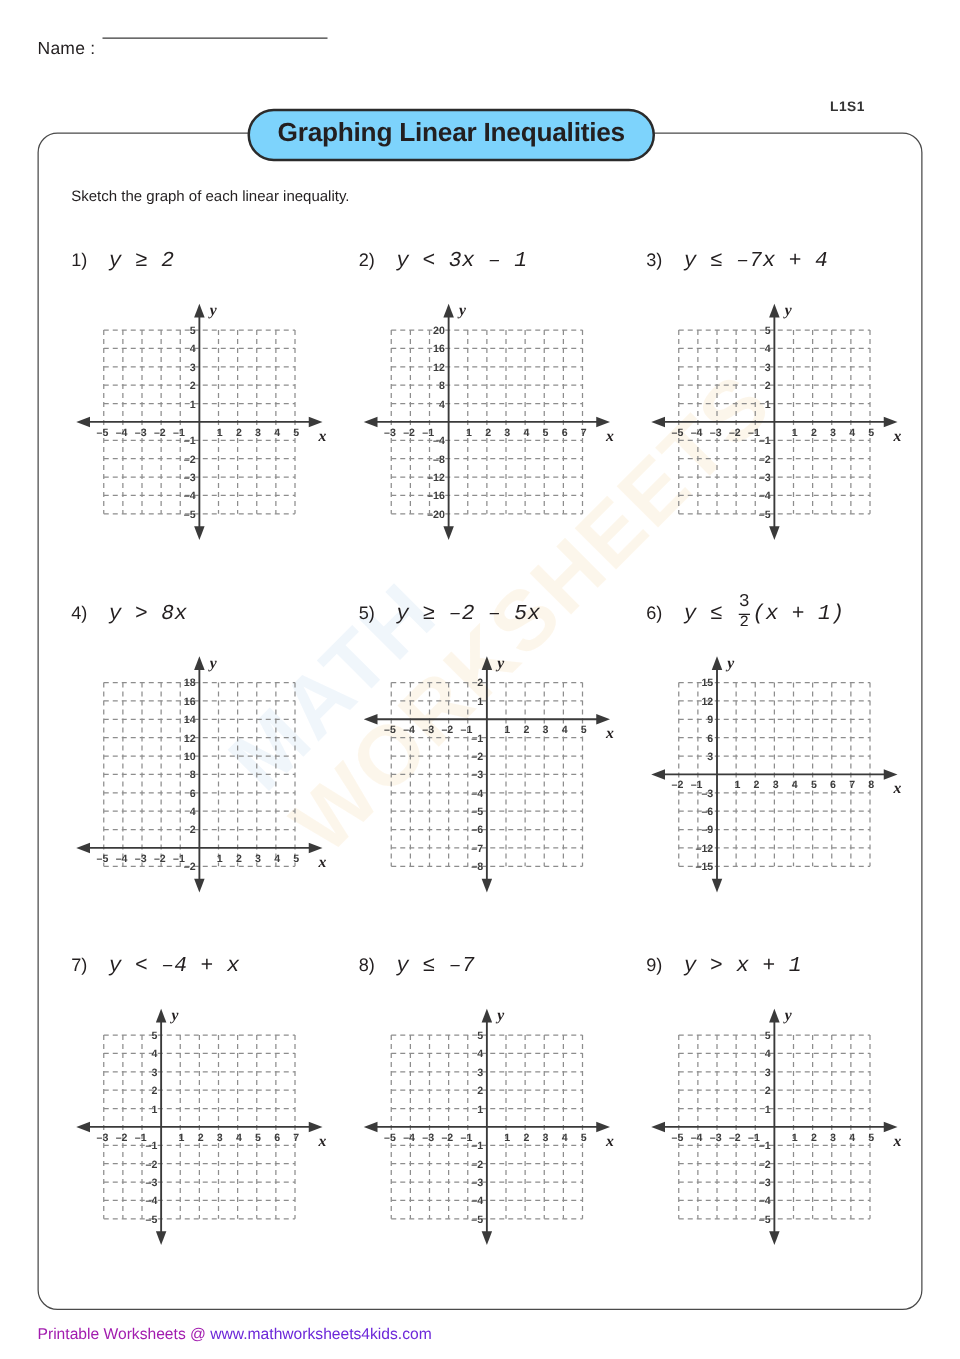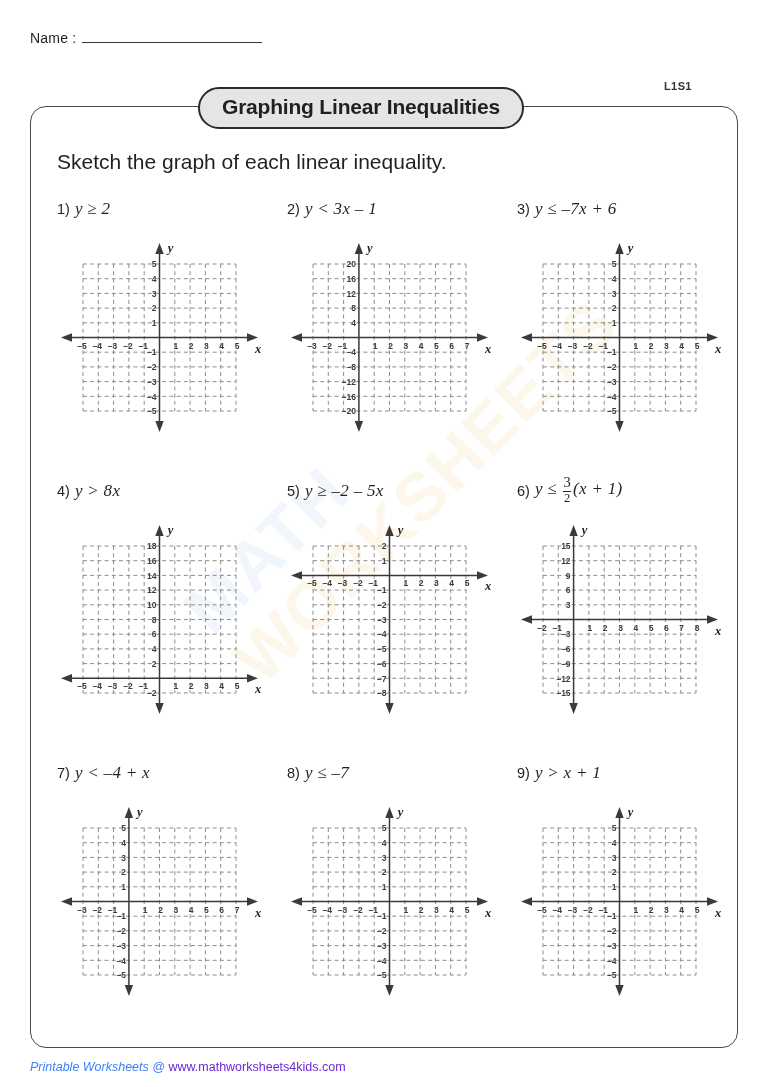--- a/index.html
+++ b/index.html
@@ -9,21 +9,21 @@
     background:#ffffff;
     font-family:"Liberation Sans", sans-serif;
     color:#231f20;
     position:relative;
     overflow:hidden;
   }
 
   
   #name-row {
     position:absolute; left:30px; top:30px;
-    display:flex; align-items:flex-end; gap:6px;
+    display:flex; align-items:flex-start; gap:6px;
   }
   #name-label { font-size:14px; color:#231f20; letter-spacing:.2px; }
   #name-blank {
     width:180px; height:1px;
     border-bottom:1.6px solid #3a3a3a;
     margin-bottom:3px;
   }
 
   
   #sheet-frame {
@@ -31,39 +31,39 @@
     width:708px; height:942px;
     border:1.6px solid #4a4a4a;
     border-radius:16px;
     background:transparent;
   }
 
   
   #title-pill {
     position:absolute; left:198px; top:87px;
     padding:6px 22px 8px 22px;
-    background:#e5e5e5;
+    background:#7dd3fc;
     border:2px solid #2b2b2b;
     border-radius:22px;
     font-size:21px; font-weight:bold;
     color:#231f20; letter-spacing:-.2px;
     white-space:nowrap;
     z-index:4;
   }
   #sheet-code {
     position:absolute; left:664px; top:80px;
     font-size:11px; font-weight:bold; color:#333;
     letter-spacing:.4px;
     z-index:4;
   }
 
   
   #instruction {
     position:absolute; left:57px; top:150px;
-    font-size:21px; color:#231f20;
+    font-size:12px; color:#231f20;
   }
 
   
   #watermark {
     position:absolute; left:260px; top:380px;
     width:430px; height:430px;
     transform:rotate(-45deg);
     font-size:68px; font-weight:bold;
     line-height:1.05;
     letter-spacing:2px;
@@ -81,24 +81,25 @@
   }
   .prob-label {
     font-size:14.5px;
     color:#231f20;
     height:26px;
     white-space:nowrap;
     display:flex; align-items:center; gap:5px;
   }
   .num { font-size:14.5px; }
   .expr {
-    font-family:Liberation Serif, serif;
+    font-family:Liberation Mono, monospace;
     font-style:italic;
     font-size:17px;
     letter-spacing:.3px;
+    margin-left:12px;
   }
   .frac {
     display:inline-flex;
     flex-direction:column;
     vertical-align:middle;
     text-align:center;
     font-style:normal;
     font-size:12.5px;
     line-height:1.04;
     margin:0 2px;
@@ -116,21 +117,21 @@
     font-family:"Liberation Serif", serif;
     font-style:italic; font-weight:bold;
     font-size:12.5px; fill:#231f20;
   }
 
   
   #footer {
     position:absolute; left:30px; top:1060px;
     font-size:12.5px;
   }
-  #footer-text { color:#3b82f6;font-style:italic; }
+  #footer-text { color:#a21caf; }
   #footer-url { color:#6d28d9; }
 </style>
 </head>
 <body>
 
 <div id="watermark">
   <span class="wm1">MATH</span>
   <span class="wm2">WORKSHEETS</span>
 </div>
 
@@ -259,21 +260,21 @@
           <text x="68.9" y="157.49999999999997" text-anchor="end" class="tick">–16</text>
           <text x="68.9" y="172.2" text-anchor="end" class="tick">–20</text>
           <text x="201" y="110.5" class="axname" text-anchor="middle">x</text>
           <text x="82.9" y="10" class="axname" text-anchor="middle">y</text>
         </svg>
       </div>
     </div>
     <div class="prob" style="left: 517px; top: 196px;">
       <div class="prob-label">
         <span class="num">3)</span>
-        <span class="expr">y ≤ –7x + 6</span>
+        <span class="expr">y ≤ –7x + 4</span>
       </div>
       <div class="graph" style="margin-top: 20px;">
         <svg width="205" height="195" viewBox="0 0 205 195">
           <line x1="26" y1="22" x2="26" y2="169" stroke="#8d8d8d" stroke-width="1" stroke-dasharray="4,3.2"></line>
           <line x1="41.3" y1="22" x2="41.3" y2="169" stroke="#8d8d8d" stroke-width="1" stroke-dasharray="4,3.2"></line>
           <line x1="56.6" y1="22" x2="56.6" y2="169" stroke="#8d8d8d" stroke-width="1" stroke-dasharray="4,3.2"></line>
           <line x1="71.9" y1="22" x2="71.9" y2="169" stroke="#8d8d8d" stroke-width="1" stroke-dasharray="4,3.2"></line>
           <line x1="87.2" y1="22" x2="87.2" y2="169" stroke="#8d8d8d" stroke-width="1" stroke-dasharray="4,3.2"></line>
           <line x1="117.80000000000001" y1="22" x2="117.80000000000001" y2="169" stroke="#8d8d8d" stroke-width="1" stroke-dasharray="4,3.2"></line>
           <line x1="133.10000000000002" y1="22" x2="133.10000000000002" y2="169" stroke="#8d8d8d" stroke-width="1" stroke-dasharray="4,3.2"></line>

